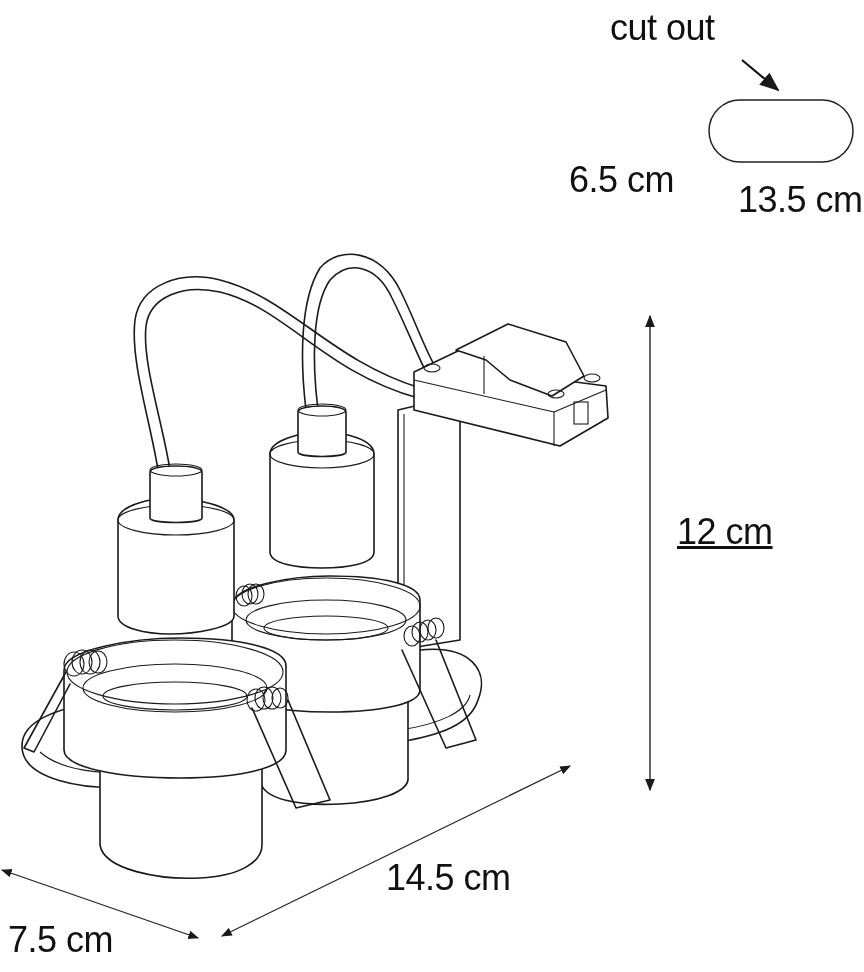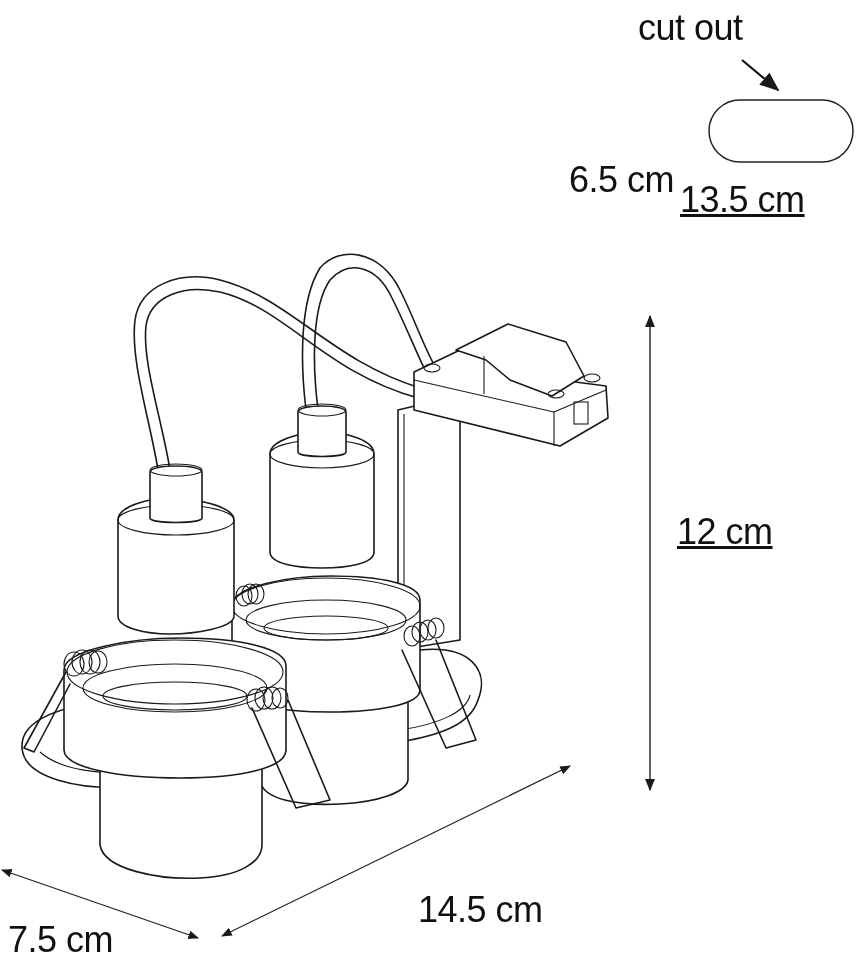--- a/index.html
+++ b/index.html
@@ -114,18 +114,18 @@
       <line class="thin" x1="554" y1="412" x2="606" y2="390"></line>
       <rect class="thin" x="574" y="402" width="14" height="22"></rect>
       <line class="thin" x1="484" y1="356" x2="484" y2="394"></line>
       <ellipse class="thin" cx="432" cy="368" rx="8" ry="4"></ellipse>
       <ellipse class="thin" cx="556" cy="394" rx="8" ry="4"></ellipse>
       <ellipse class="thin" cx="592" cy="378" rx="8" ry="4"></ellipse>
     </g>
   </g>
 </svg>
 
-<div class="label" style="left:638px; top:10px;">cut out</div>
+<div class="label" style="left:610px; top:10px;">cut out</div>
 <div class="label" style="left:569px; top:114px;margin-top:48px;">6.5 cm</div>
-<div class="label" style="left:680px; top:182px;text-decoration:underline;">13.5 cm</div>
+<div class="label" style="left:738px; top:182px;">13.5 cm</div>
 <div class="label" style="left:677px; top:514px;text-decoration:underline;">12 cm</div>
-<div class="label" style="left:418px; top:860px;margin-top:32px;">14.5 cm</div>
+<div class="label" style="left:386px; top:860px;">14.5 cm</div>
 <div class="label" style="left:8px; top:922px;text-align:center;">7.5 cm</div>
 
 </body></html>

